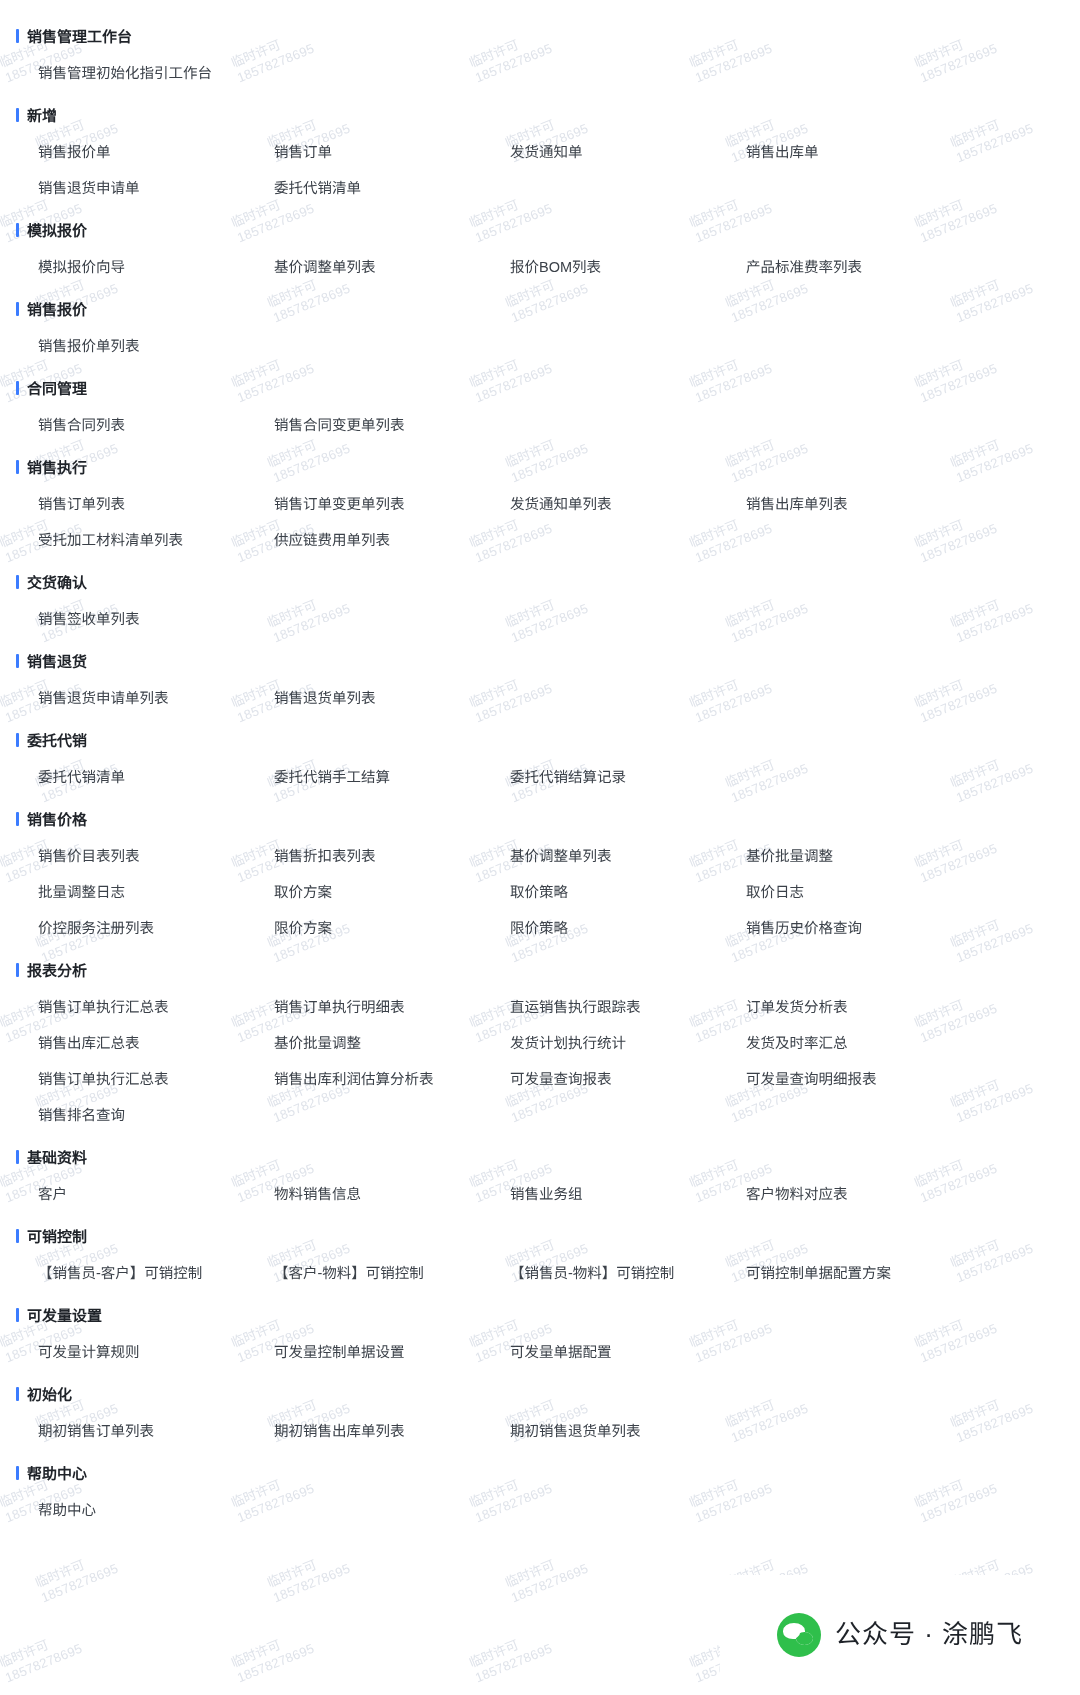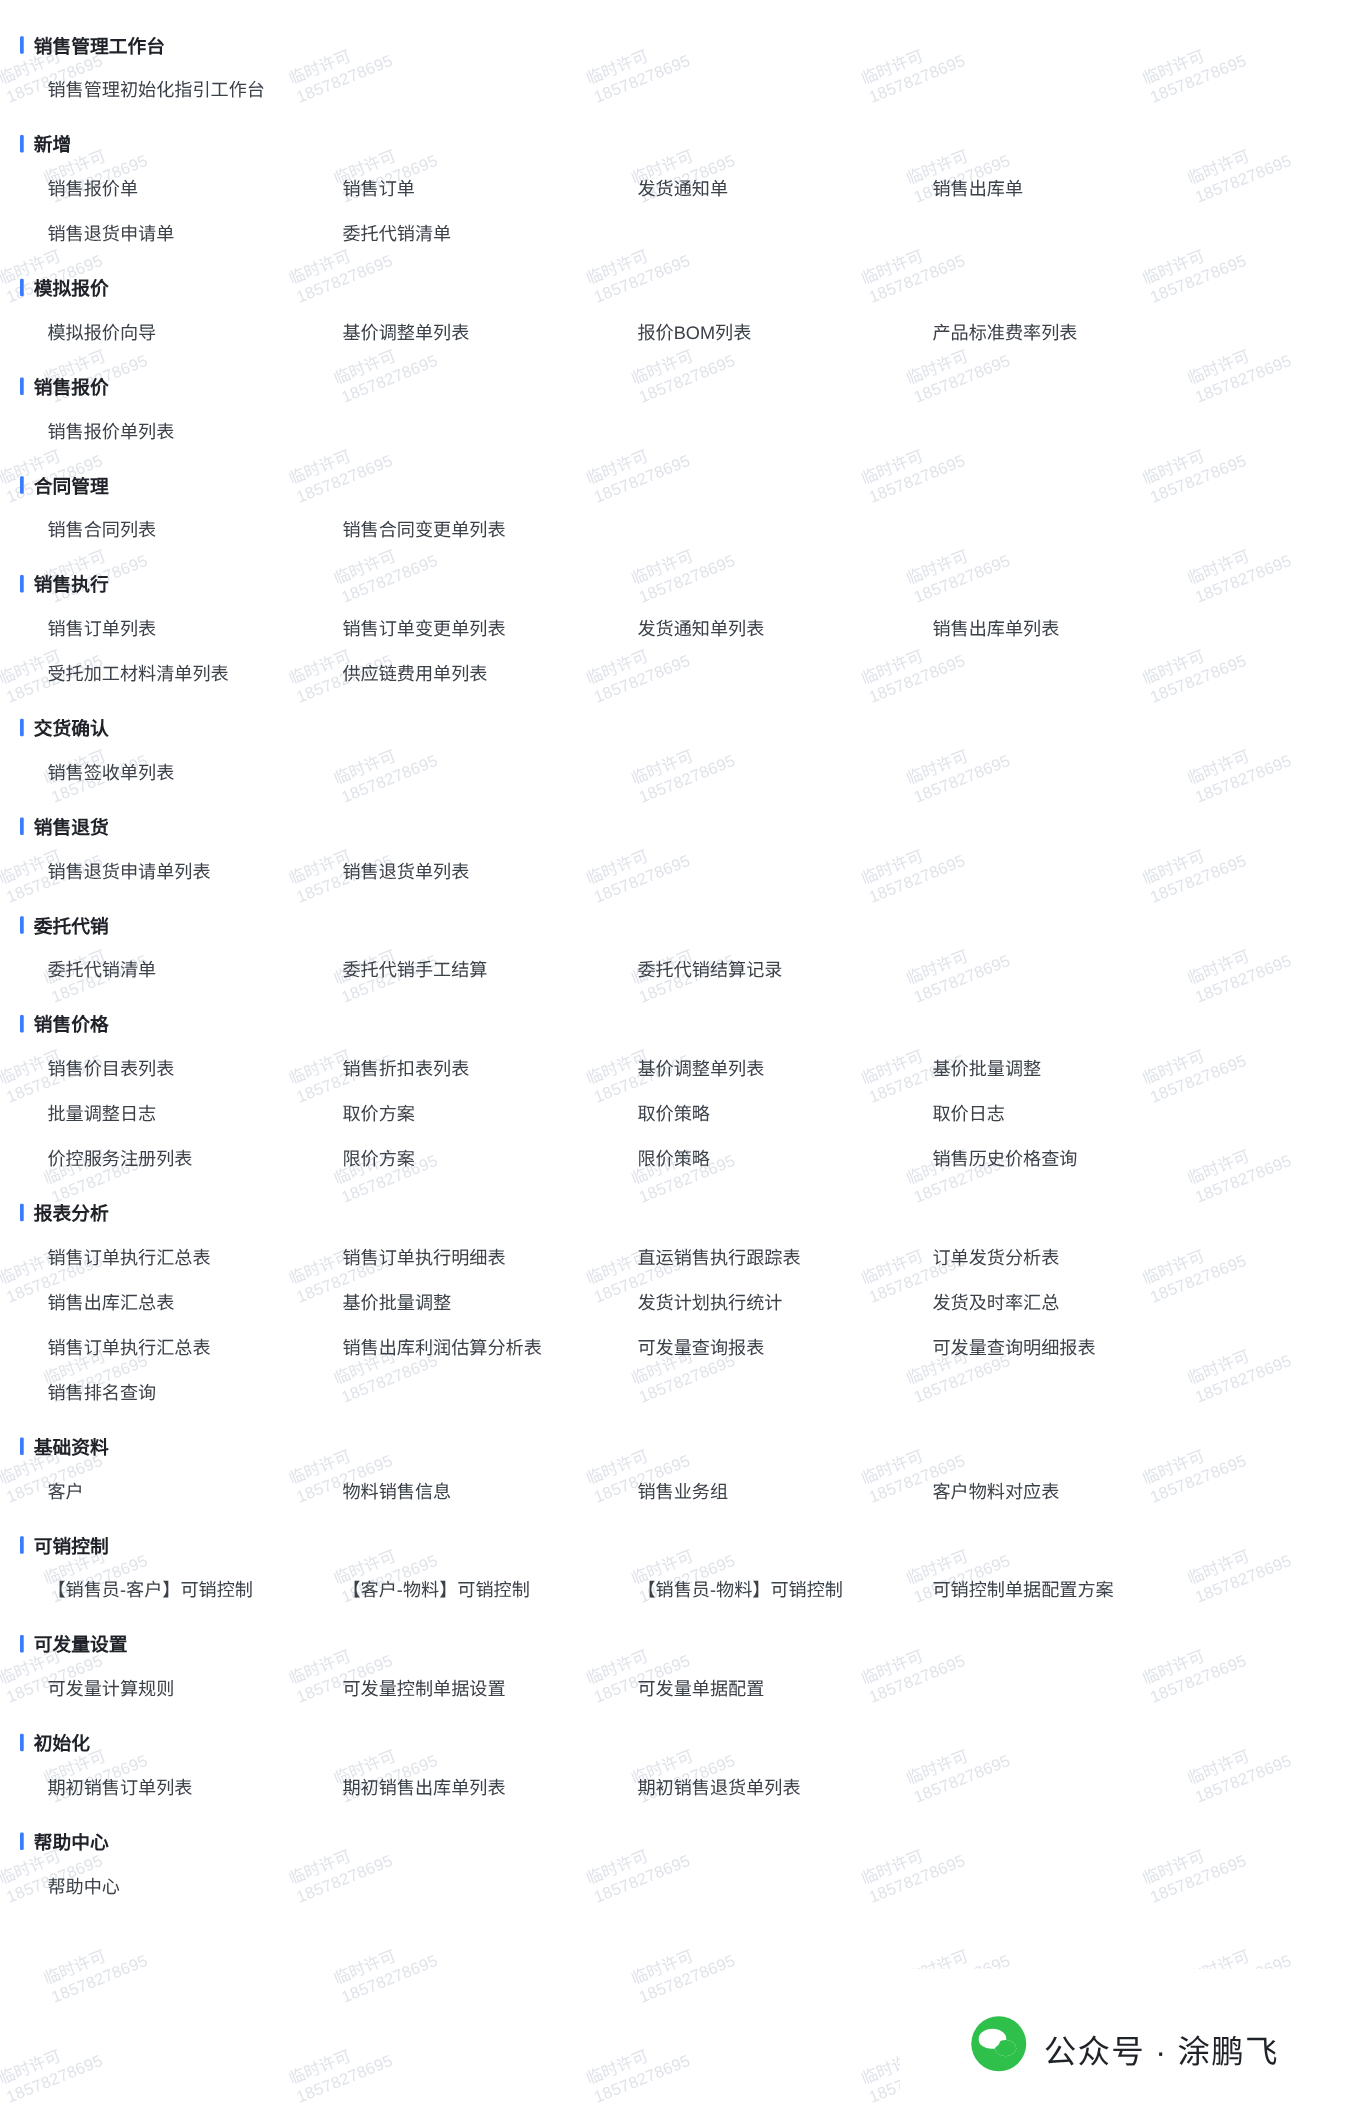--- a/index.html
+++ b/index.html
@@ -88,21 +88,21 @@
     width: 360px;
     height: 120px;
     background: #ffffff;
     display: flex;
     align-items: center;
     justify-content: center;
     z-index: 3;
   }
   #wechat-badge .inner {
     display: flex;
-    align-items: flex-end;
+    align-items: flex-start;
     gap: 14px;
   }
   .wx-logo {
     width: 44px; height: 44px;
     border-radius: 50%;
     background: #2fbf4b;
     position: relative;
   }
   .wx-logo::before {
     content: "";

